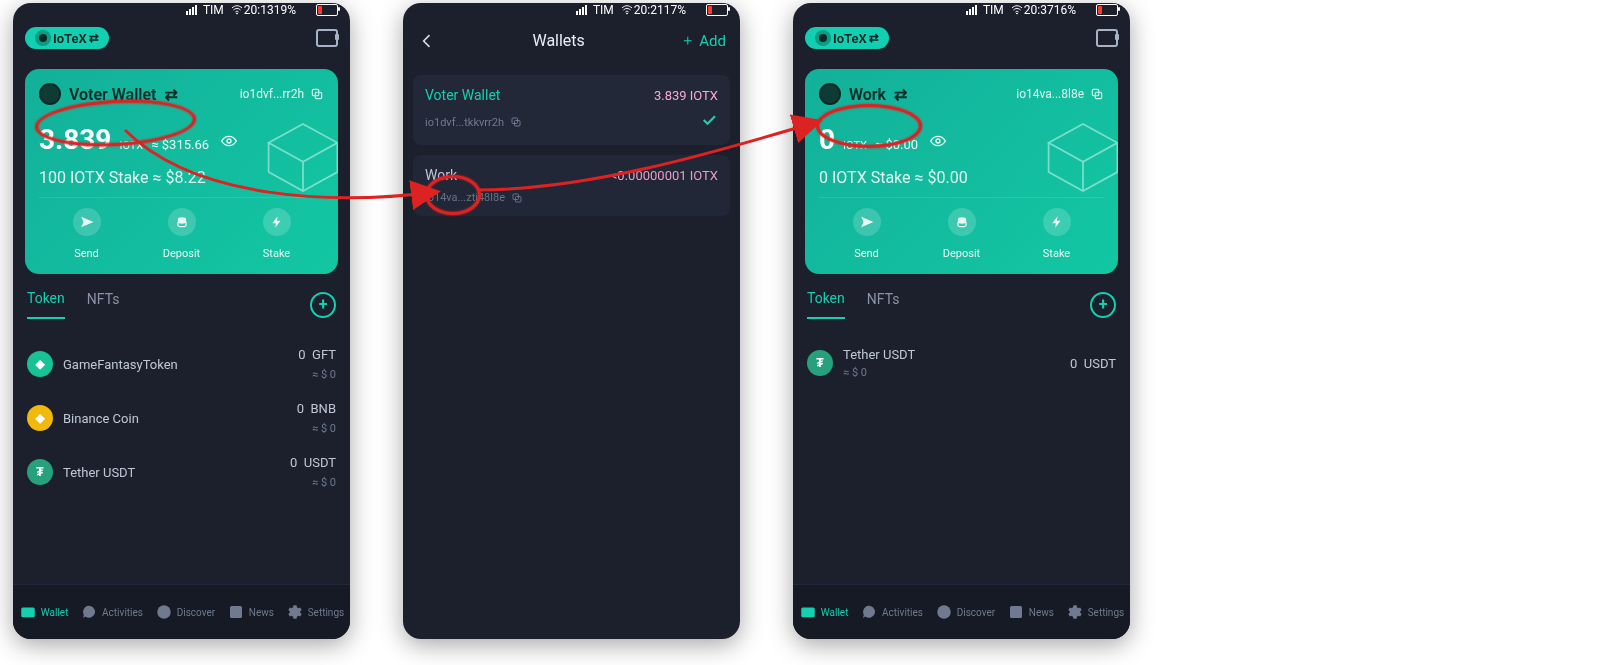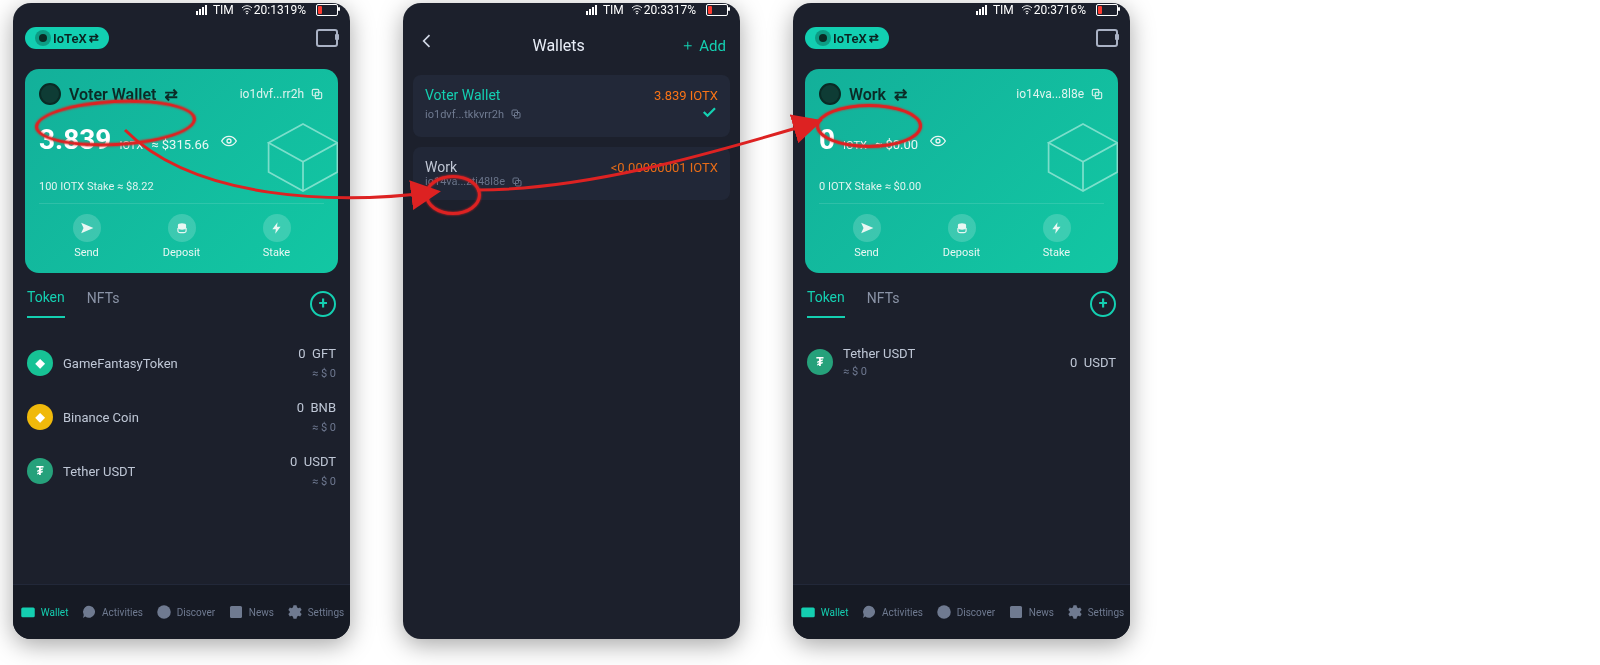--- a/index.html
+++ b/index.html
@@ -27,21 +27,21 @@
   .phone.p2{left:403px}
   .phone.p3{left:793px}
 
   
   .statusbar{display:flex;justify-content:flex-end;align-items:center;padding:0 12px 4px;font-size:12px;color:#fff}
   .sb-left,.sb-right{display:flex;align-items:center;gap:6px}
   .bars{display:flex;align-items:flex-end;gap:1px}
   .bars span{width:2px;background:#fff;display:block}
   .bars span:nth-child(1){height:4px}.bars span:nth-child(2){height:6px}.bars span:nth-child(3){height:8px}.bars span:nth-child(4){height:10px}
   .wifi svg{display:block}
-  .battery{display:flex;align-items:center;gap:10px}
+  .battery{display:flex;align-items:center;gap:20px}
   .battery .body{width:20px;height:10px;border:1px solid #fff;border-radius:2px;position:relative}
   .battery .body::after{content:"";position:absolute;right:-3px;top:2px;width:2px;height:4px;background:#fff;border-radius:1px}
   .battery .fill{position:absolute;left:1px;top:1px;bottom:1px;width:18%;background:#ff3b30;border-radius:1px}
 
   
   .header{display:flex;justify-content:space-between;align-items:center;padding:6px 12px 10px}
   .network-chip{display:flex;align-items:center;gap:2px;background:#12cfb1;color:#0b2320;padding:3px 10px;border-radius:14px;font-weight:600;font-size:13px}
   .network-chip .dot{width:16px;height:16px;border-radius:50%;display:inline-flex;align-items:center;justify-content:center;background:rgba(0,0,0,.25)}
   .swap-arrows{font-size:12px;color:#0b2320}
   .wallet-icon{width:18px;height:14px;border:2px solid #aab2c5;border-radius:3px;position:relative}
@@ -57,23 +57,23 @@
   .card-top{display:flex;justify-content:space-between;align-items:center}
   .wallet-name{display:flex;align-items:center;gap:8px;color:#0b2b26;font-weight:600}
   .wallet-name .coin{width:18px;height:18px;border-radius:50%;background:#0e3c35;border:2px solid #0a2a25}
   .addr{display:flex;align-items:center;gap:6px;color:#eaf7f3;font-size:12px;opacity:.95}
   .copy{width:14px;height:14px;opacity:.95}
   .balance{display:flex;align-items:baseline;gap:8px;margin-top:18px}
   .balance .big{font-size:28px;font-weight:700;color:#fff}
   .balance .unit{font-size:11px;color:#eaf7f3}
   .balance .fiat{font-size:13px;color:#eaf7f3}
   .eye{width:16px;height:16px;margin-left:4px}
-  .stake-line{font-size:11px;color:#dff4ef;margin-top:24px}
+  .stake-line{font-size:16px;color:#dff4ef;margin-top:12px}
   .actions{display:flex;justify-content:space-around;margin-top:10px;border-top:1px solid rgba(255,255,255,.12)}
-  .action{flex:1;display:flex;flex-direction:column;align-items:center;gap:4px;padding:10px 0;color:#eaf7f3;font-size:11px}
+  .action{flex:1;display:flex;flex-direction:column;align-items:center;gap:11px;padding:10px 0;color:#eaf7f3;font-size:11px}
   .action .circ{width:28px;height:28px;border-radius:50%;background:rgba(255,255,255,.18);display:flex;align-items:center;justify-content:center}
   .action svg{width:14px;height:14px}
 
   
   .tabs{display:flex;align-items:center;gap:22px;margin:16px 14px 4px}
   .tab{font-size:14px;color:var(--muted);padding-bottom:11px}
   .tab.active{color:var(--teal);border-bottom:2px solid var(--teal)}
   .plus{margin-left:auto;width:22px;height:22px;border:2px solid var(--teal);border-radius:50%;display:flex;align-items:center;justify-content:center;color:var(--teal);font-weight:700}
   .tokens{margin:18px 14px 0}
   .token{display:flex;align-items:center;justify-content:space-between;padding:10px 0}
@@ -85,31 +85,31 @@
   .tk-amt{color:#bfc7d6;font-size:13px}
   .tk-fiat{color:#6e7890;font-size:11px;margin-top:6px}
 
   
   .bottomnav{position:absolute;left:0;right:0;bottom:0;height:54px;background:#161a24;display:flex;justify-content:space-around;align-items:center;border-top:1px solid #222839}
   .nav-item{display:flex;flex-direction:row;align-items:center;gap:4px;color:#6f7a90;font-size:10px}
   .nav-item.active{color:var(--teal)}
   .nav-item svg{width:18px;height:18px}
 
   
-  .wallets-header{display:flex;align-items:flex-end;justify-content:space-between;padding:10px 14px}
+  .wallets-header{display:flex;align-items:flex-start;justify-content:space-between;padding:10px 14px}
   .wallets-header .back{color:#cfd6e4}
   .wallets-title{font-size:16px;color:#e8edf7}
   .add-btn{display:flex;align-items:center;gap:4px;color:var(--teal);font-size:15px}
   .wlist{padding:10px 10px}
   .witem{background:#222838;border-radius:8px;padding:12px 12px;margin-bottom:10px}
   .witem .row1{display:flex;justify-content:space-between;align-items:center}
   .witem .name{color:var(--teal);font-size:14px}
   .witem .name.plain{color:#cfd6e4}
-  .witem .amt{color:#f97316;font-size:13px}
-  .witem .row2{display:flex;justify-content:space-between;align-items:center;}
+  .witem .amt{color:#f9a8d4;font-size:13px}
+  .witem .row2{display:flex;justify-content:space-between;align-items:center;margin-top:8px}
   .witem .addr2{color:#6f7a90;font-size:11px;display:flex;align-items:center;gap:6px}
   .check{color:var(--teal)}
   .witem.dim{opacity:.92}
 
   
   .anno-ellipse{position:absolute;border:3px solid #d22;border-radius:50%;filter:drop-shadow(0 0 1px #d22);pointer-events:none}
   .anno-arrow{position:absolute;pointer-events:none}
   .anno-arrow svg{overflow:visible}
 
   
@@ -320,21 +320,21 @@
       <span>TIM</span>
       <span class="wifi">
             <svg width="14" height="12" viewBox="0 0 24 24" fill="none" stroke="#fff" stroke-width="2">
               <path d="M2 8c6-6 14-6 20 0"></path>
               <path d="M5 12c4-4 10-4 14 0"></path>
               <path d="M9 16c2-2 4-2 6 0"></path>
               <circle cx="12" cy="19" r="1" fill="#fff"></circle>
             </svg>
           </span>
     </div>
-    <div>20:33</div>
+    <div>20:21</div>
     <div class="sb-right">
       <div class="battery">
         <span>17%</span>
         <span class="body">
               <span class="fill"></span>
             </span>
       </div>
     </div>
   </div>
 

